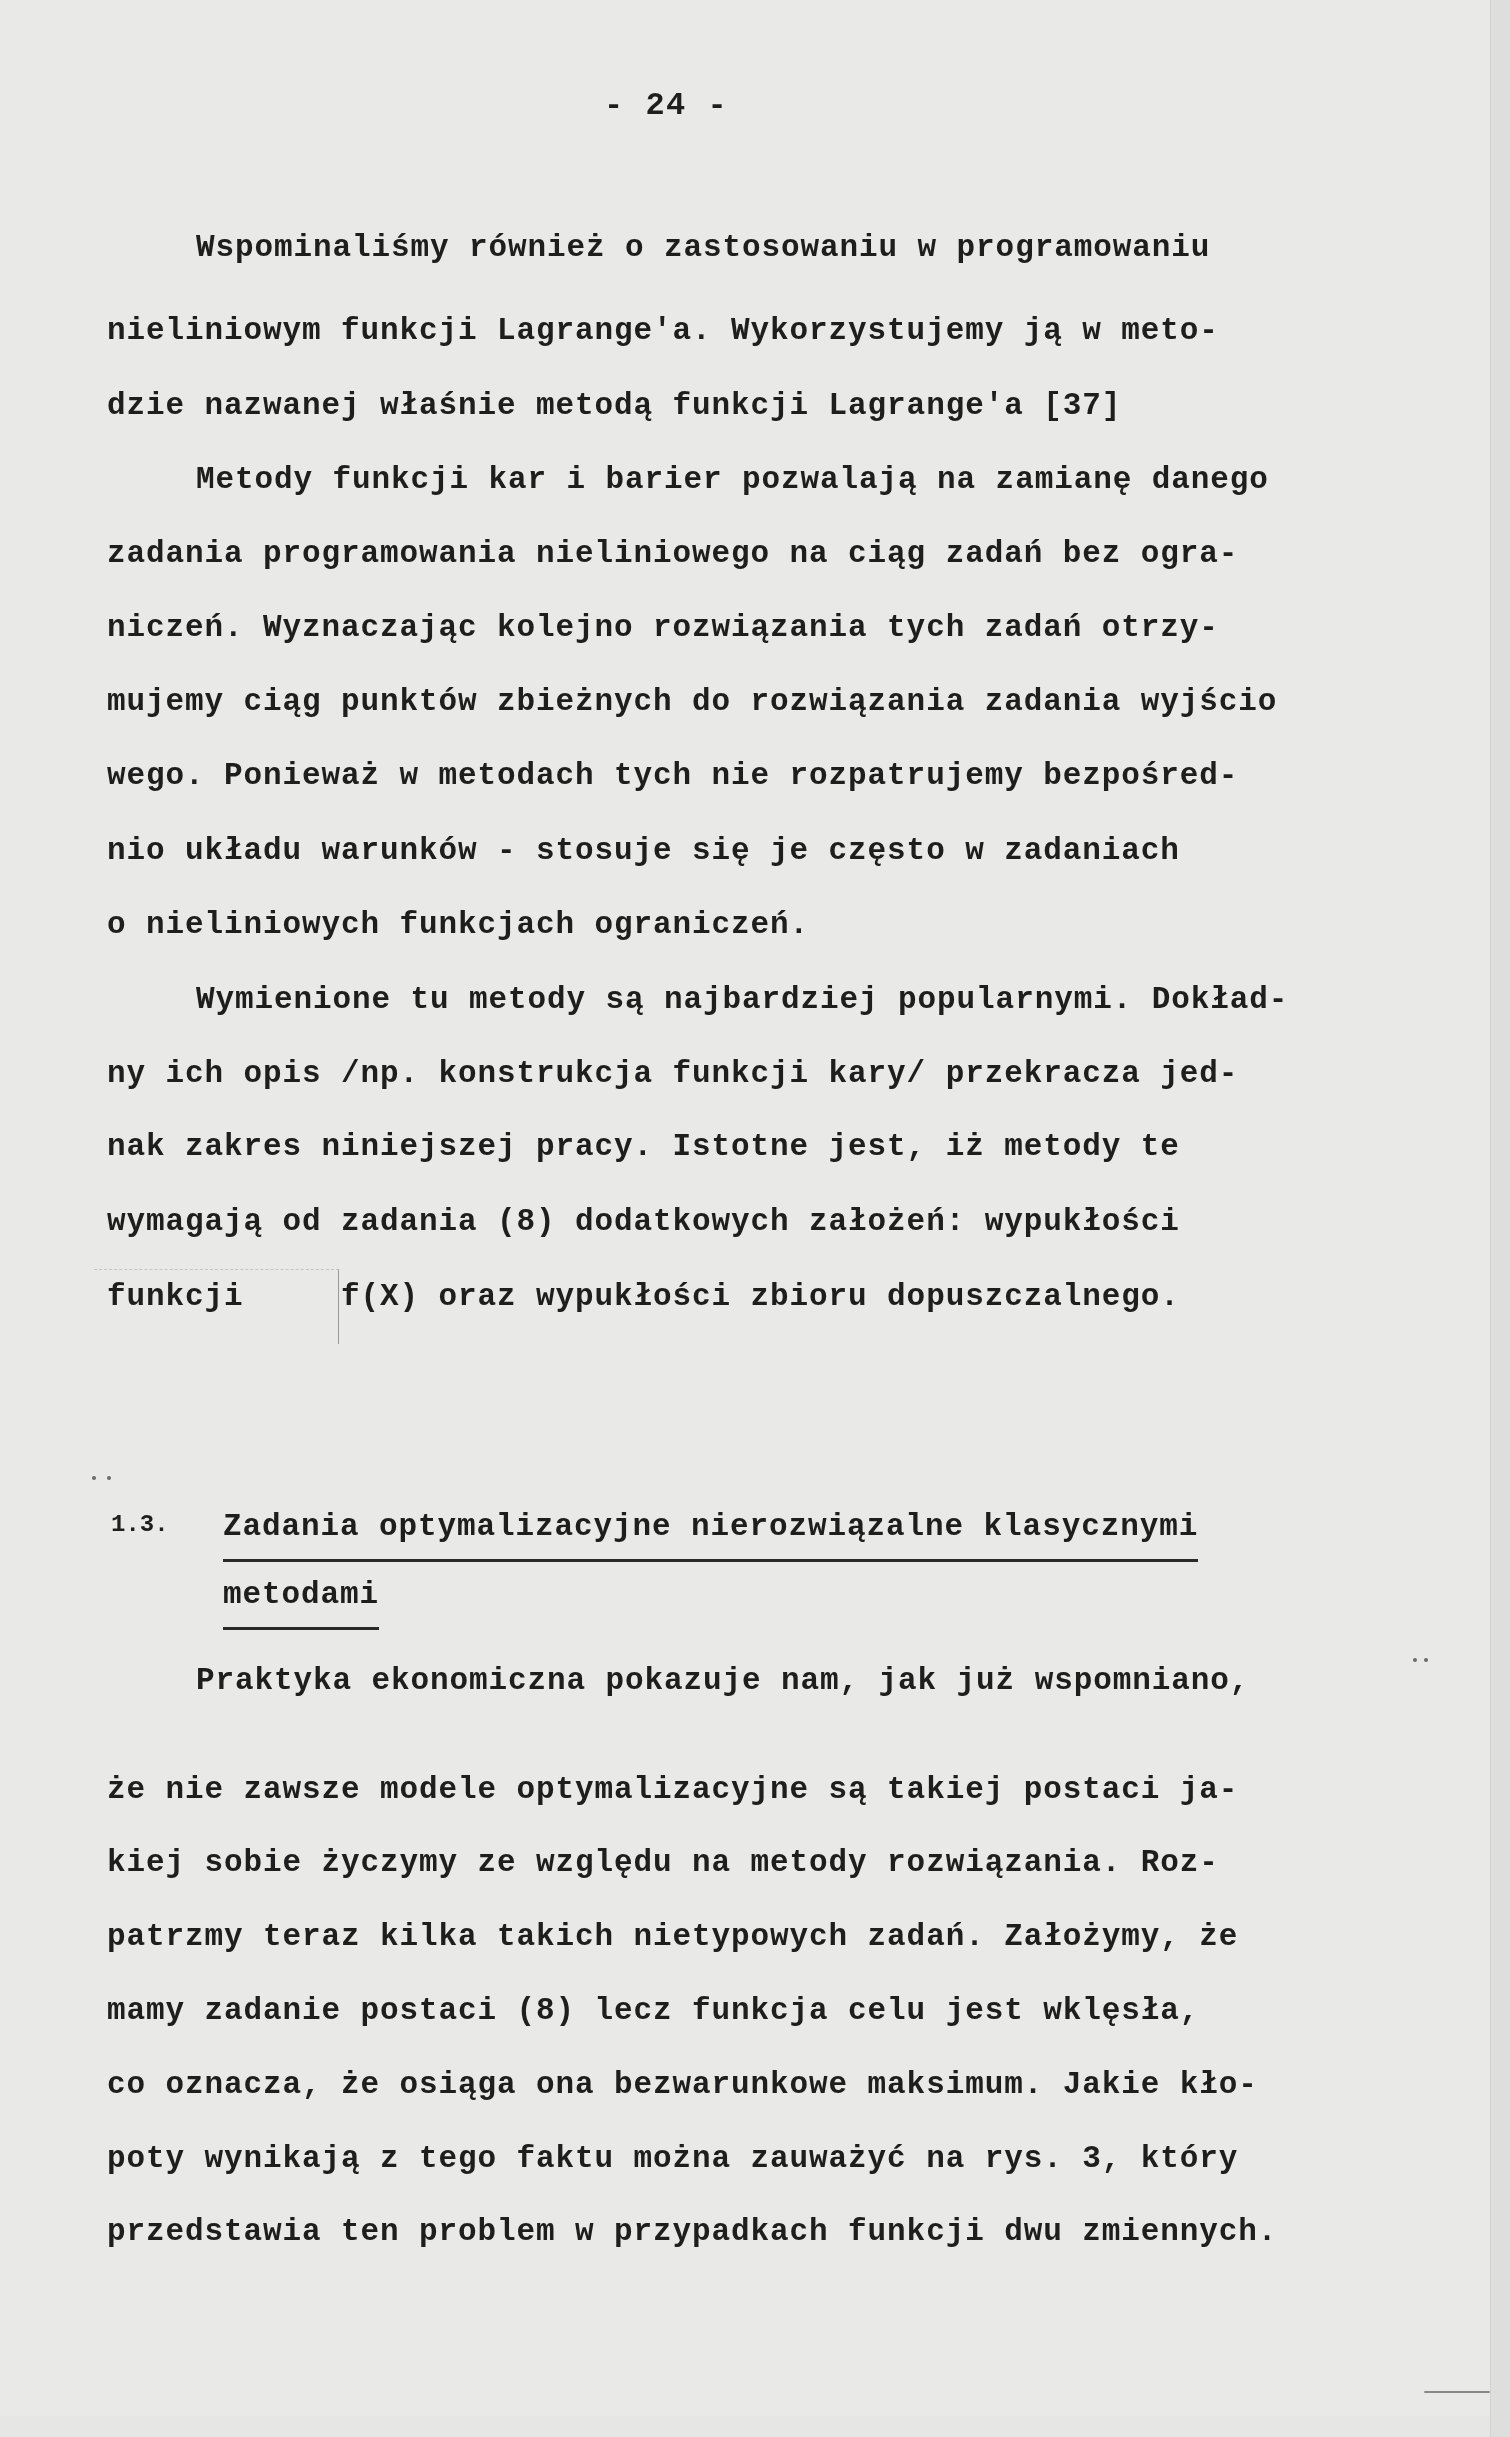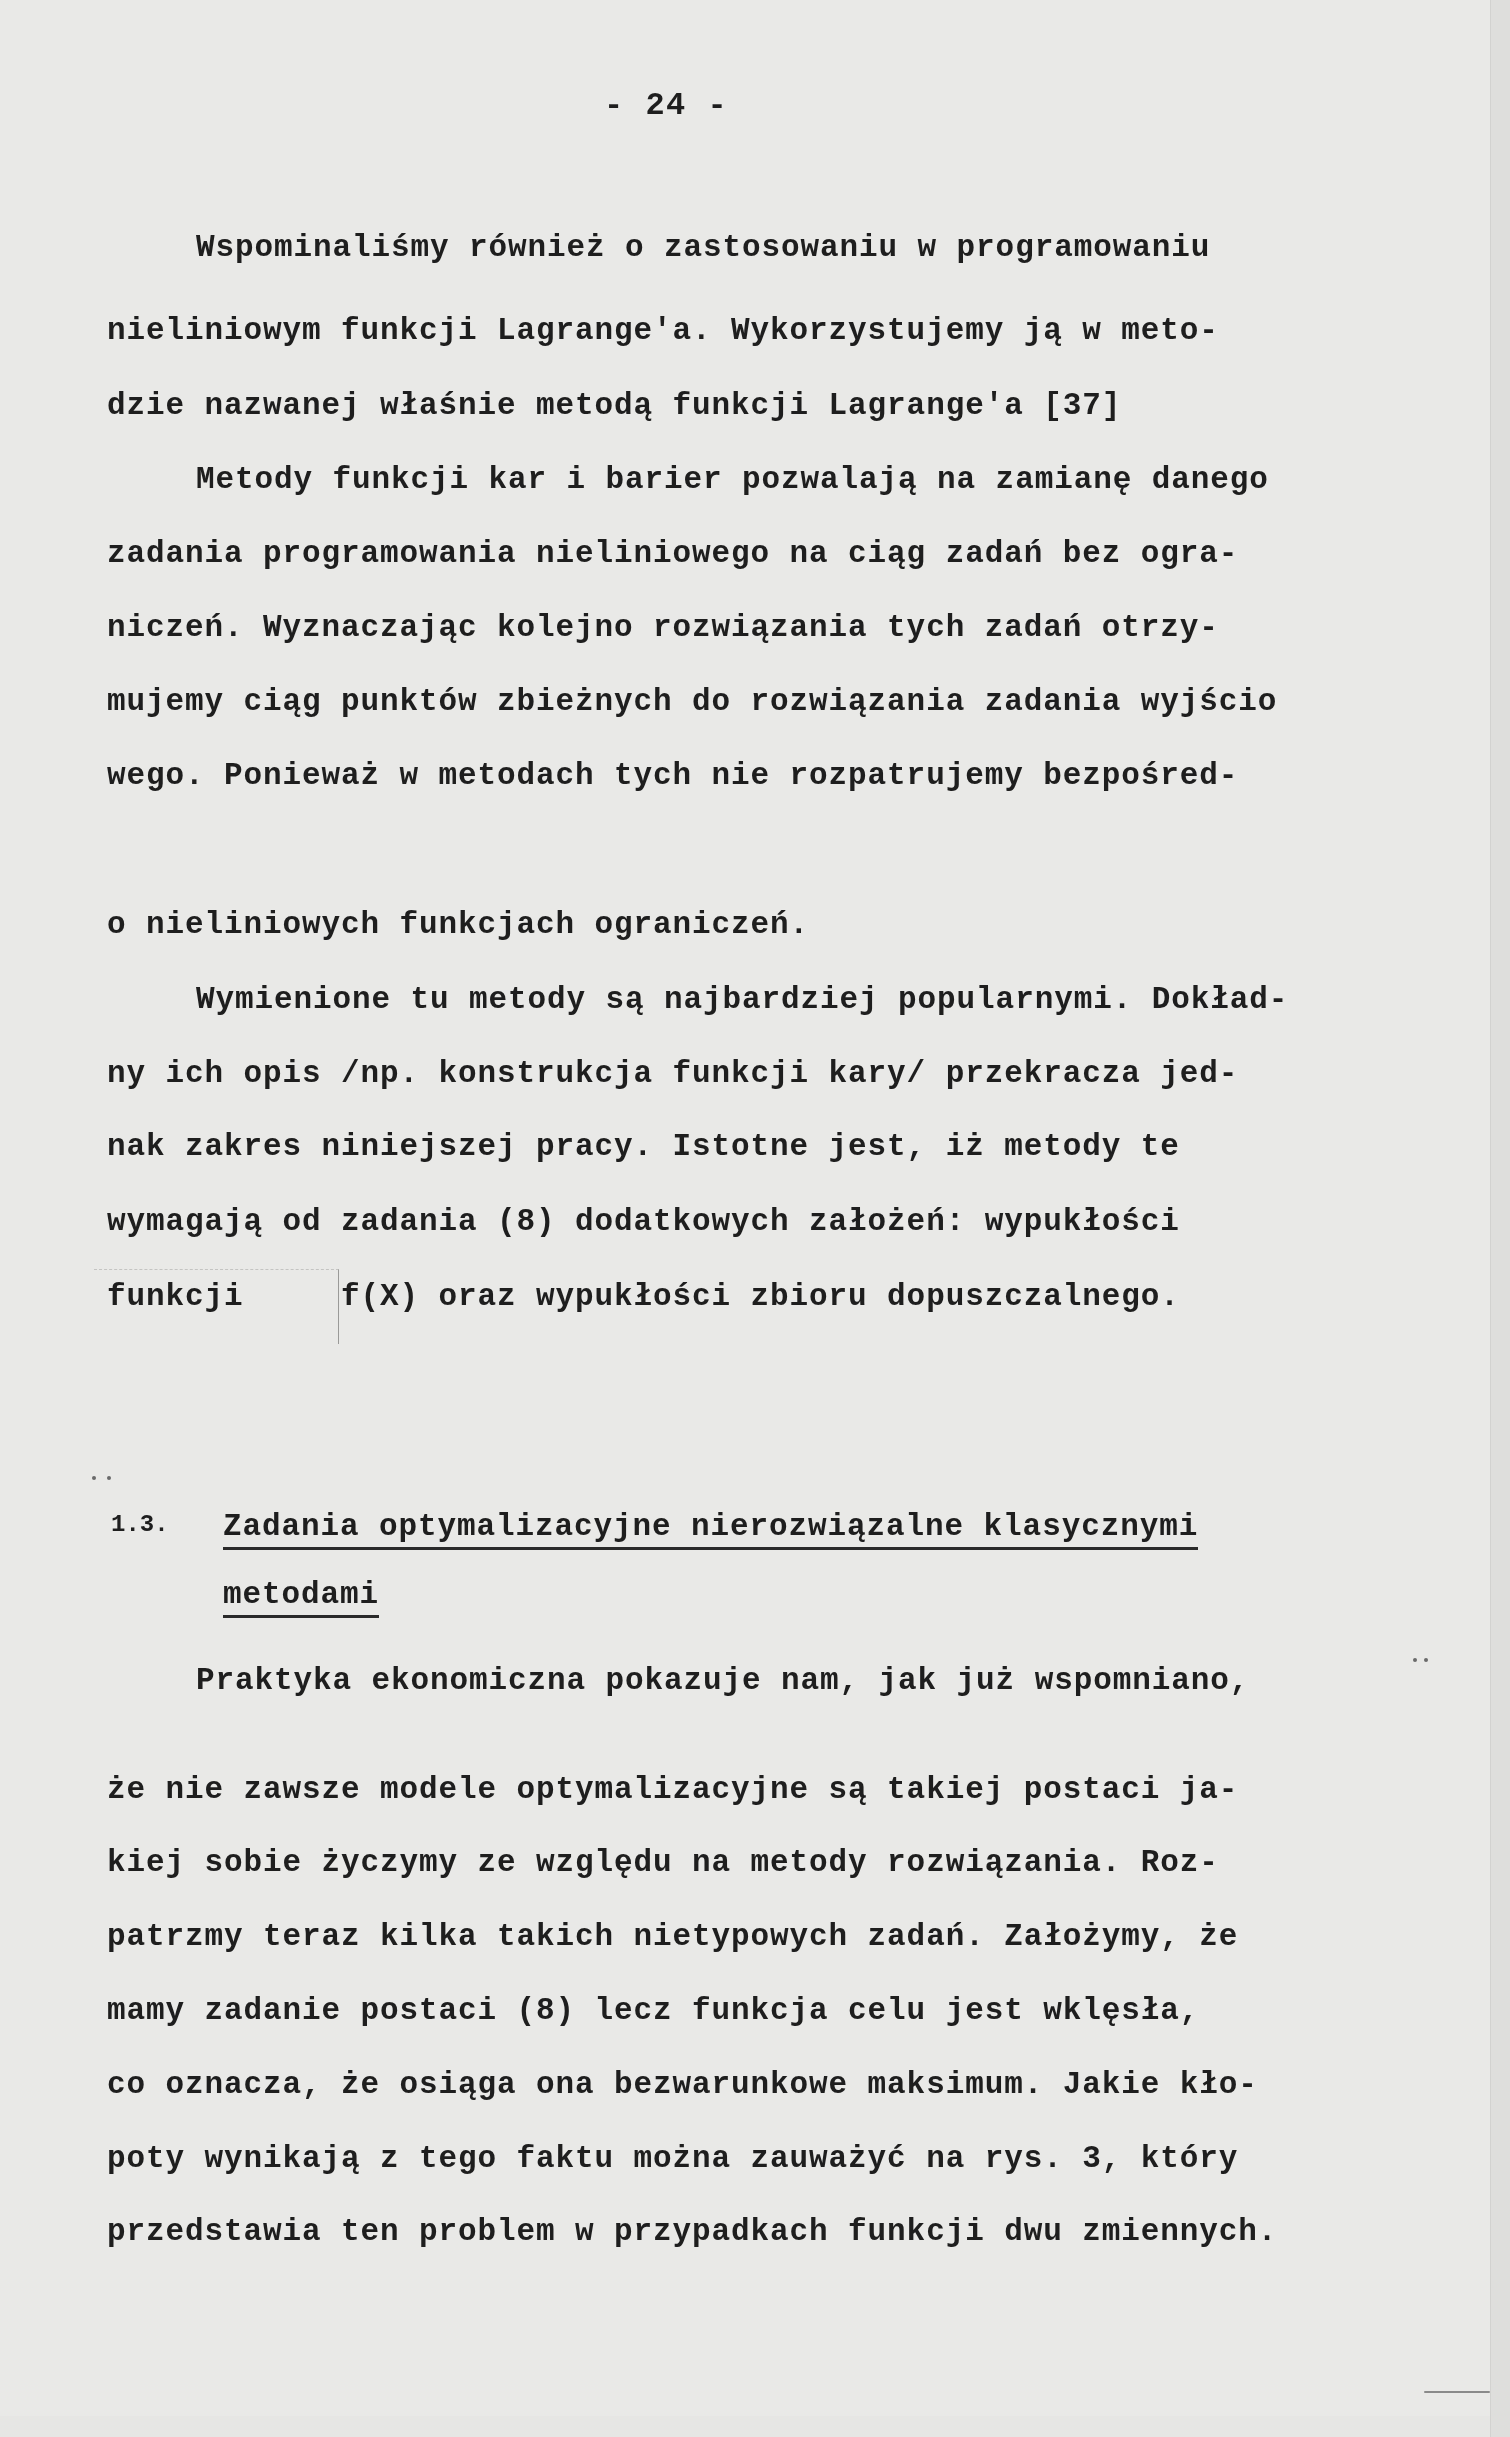--- a/index.html
+++ b/index.html
@@ -57,21 +57,21 @@
       white-space: pre;
     }
     .section-title {
       position: absolute;
       left: 223px;
       font-size: 31px;
       font-weight: bold;
       white-space: pre;
       letter-spacing: 0.9px;
       border-bottom: 3.7px solid #2a2a2a;
-      padding-bottom: 5px;
+      padding-bottom: 17px;
       line-height: 1;
     }
     .faint-box {
       position: absolute;
       left: 94px;
       top: 1269px;
       width: 244px;
       height: 74px;
       border-top: 0.7px dashed #c4c4c2;
       border-right: 1.5px solid #9a9a98;
@@ -91,20 +91,21 @@
 
   <div class="line indent" style="top:232px">Wspominaliśmy również o zastosowaniu w programowaniu</div>
   <div class="line" style="top:315px">nieliniowym funkcji Lagrange'a. Wykorzystujemy ją w meto-</div>
   <div class="line" style="top:390px">dzie nazwanej właśnie metodą funkcji Lagrange'a [37]</div>
 
   <div class="line indent" style="top:464px">Metody funkcji kar i barier pozwalają na zamianę danego</div>
   <div class="line" style="top:538px">zadania programowania nieliniowego na ciąg zadań bez ogra-</div>
   <div class="line" style="top:612px">niczeń. Wyznaczając kolejno rozwiązania tych zadań otrzy-</div>
   <div class="line" style="top:686px">mujemy ciąg punktów zbieżnych do rozwiązania zadania wyjścio</div>
   <div class="line" style="top:760px">wego. Ponieważ w metodach tych nie rozpatrujemy bezpośred-</div>
+  <div class="line" style="top:835px">nio układu warunków - stosuje się je często w zadaniach</div>
   <div class="line" style="top:909px">o nieliniowych funkcjach ograniczeń.</div>
 
   <div class="line indent" style="top:984px">Wymienione tu metody są najbardziej popularnymi. Dokład-</div>
   <div class="line" style="top:1058px">ny ich opis /np. konstrukcja funkcji kary/ przekracza jed-</div>
   <div class="line" style="top:1131px">nak zakres niniejszej pracy. Istotne jest, iż metody te</div>
   <div class="line" style="top:1206px">wymagają od zadania (8) dodatkowych założeń: wypukłości</div>
   <div class="faint-box"></div>
   <div class="line" style="top:1281px">funkcji     f(X) oraz wypukłości zbioru dopuszczalnego.</div>
 
   <div class="section-num" style="top:1511px">1.3.</div>

